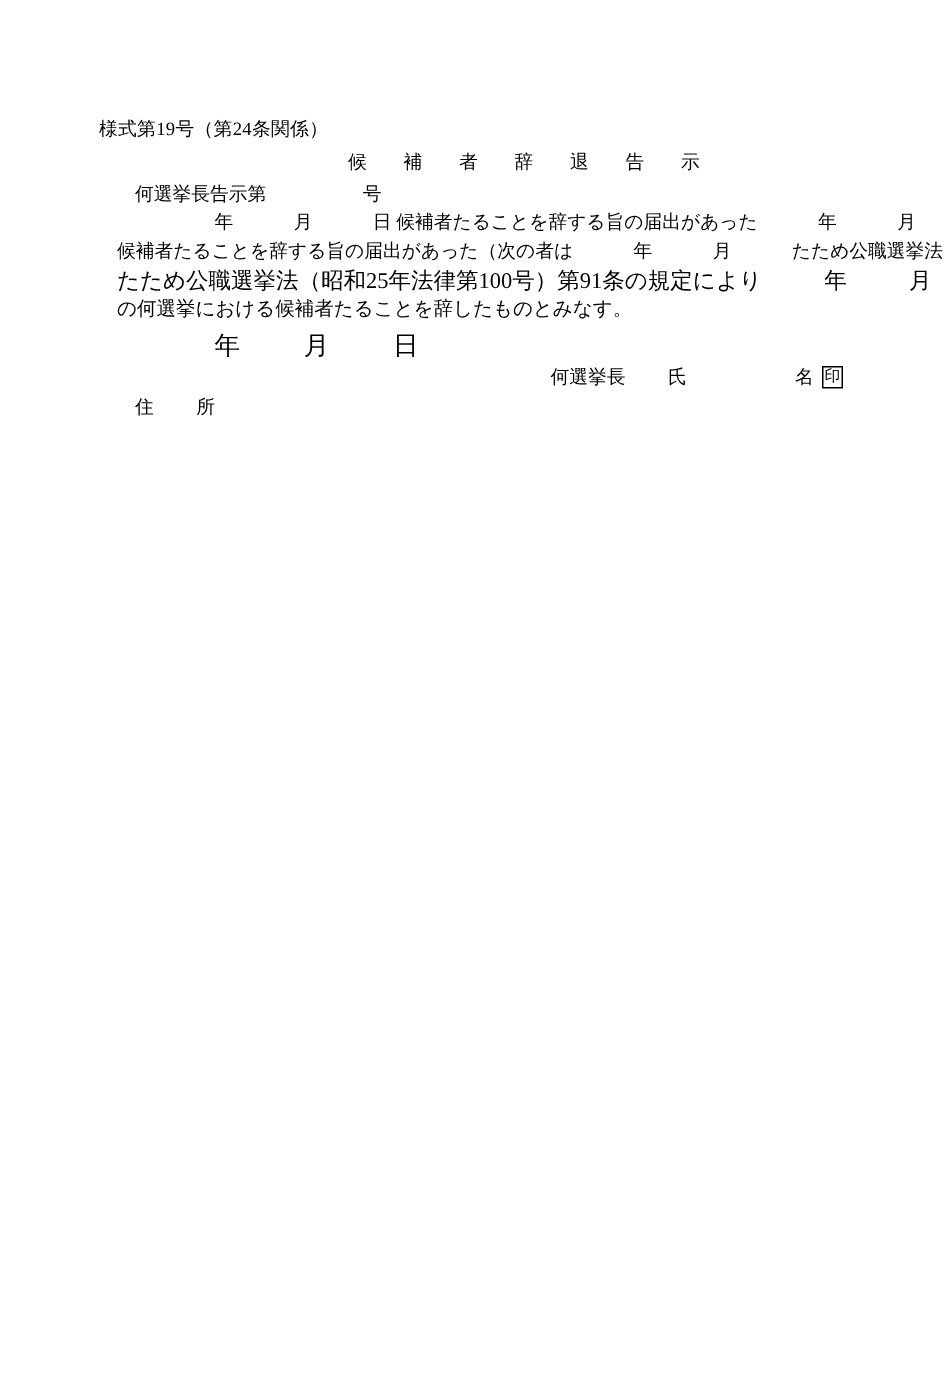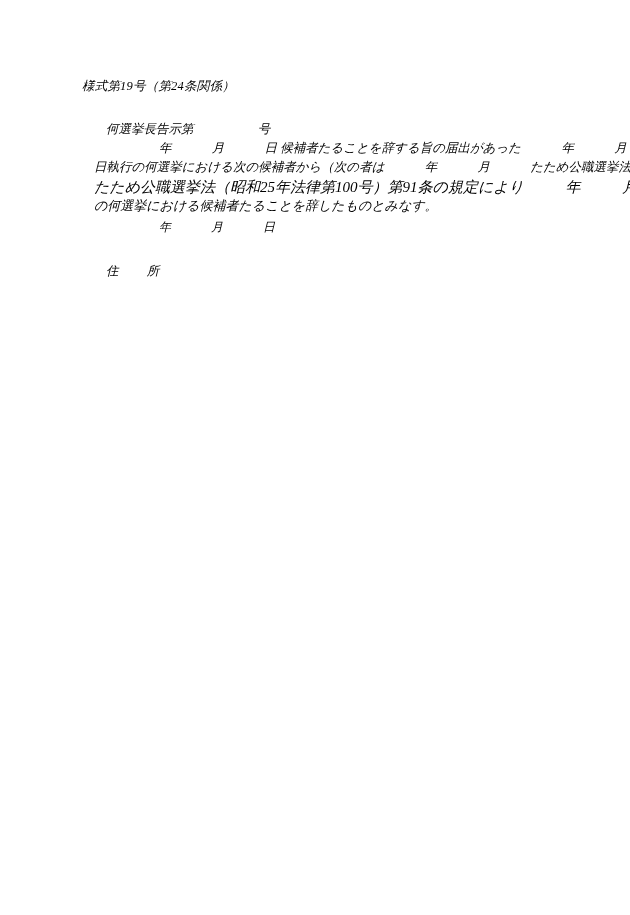--- a/index.html
+++ b/index.html
@@ -10,25 +10,24 @@
   body {
     width: 630px;
     height: 915px;
     position: relative;
     font-family: "Liberation Serif", "DejaVu Serif", serif;
     color: #000000;
     overflow: hidden;
   }
   .page {
     position: absolute;
-    left: 16px;
+    left: 0;
     top: 0;
     width: 560px;
     height: 915px;
-    font-style: italic;
   }
   .form-no {
     position: absolute;
     left: 66px;
     top: 78px;
     font-size: 12.5px;
     letter-spacing: 0.2px;
     white-space: nowrap;
   }
   .doc-title {
@@ -73,21 +72,21 @@
     position: absolute;
     left: 78px;
     top: 197px;
     font-size: 13px;
     white-space: nowrap;
   }
   .date-line-2 {
     position: absolute;
     left: 143px;
     top: 219px;
-    font-size: 12px;
+    font-size: 17px;
     white-space: nowrap;
   }
   .signature-line {
     position: absolute;
     left: 367px;
     top: 243px;
     font-size: 12.5px;
     white-space: nowrap;
   }
   .seal-box {
@@ -118,20 +117,23 @@
   .gap-xl { display: inline-block; width: 66px; }
   .gap-xxl { display: inline-block; width: 96px; }
 </style>
 </head>
 <body>
 
 <div class="page">
 
   <div class="form-no">様式第19号（第24条関係）</div>
 
+  <div class="doc-title">
+    <span style="letter-spacing: 6px;">候　補　者　辞　退　告　示</span>
+  </div>
 
   <div class="notice-no">
     <span>何選挙長告示第</span>
     <span class="blank-wide"></span>
     <span>号</span>
   </div>
 
   <div class="date-line-1">
     <span>年</span>
     <span class="blank-mid"></span>
@@ -141,21 +143,21 @@
     <span>候補者たることを辞する旨の届出があった</span>
     <span class="blank-mid"></span>
     <span>年</span>
     <span class="blank-mid"></span>
     <span>月</span>
     <span class="blank-mid"></span>
     
   </div>
 
   <div class="body-l2">
-    <span>日執行の何選挙における次の候補者から（次の者は</span>
+    <span>候補者たることを辞する旨の届出があった（次の者は</span>
     <span class="blank-mid"></span>
     <span>年</span>
     <span class="blank-mid"></span>
     <span>月</span>
     <span class="blank-mid"></span>
     <span>たため公職選挙法</span>
   </div>
 
   <div class="body-l3">
     <span>たため公職選挙法（昭和25年法律第100号）第91条の規定により</span>
@@ -170,20 +172,28 @@
   <div class="body-l4">の何選挙における候補者たることを辞したものとみなす。</div>
 
   <div class="date-line-2">
     <span>年</span>
     <span class="blank-mid"></span>
     <span>月</span>
     <span class="blank-mid"></span>
     <span>日</span>
   </div>
 
+  <div class="signature-line">
+    <span>何選挙長</span>
+    <span class="gap-m"></span>
+    <span>氏</span>
+    <span class="gap-xl"></span>
+    <span>名</span>
+    <span class="seal-box">印</span>
+  </div>
 
   <div class="addr-line">
     <span>住</span>
     <span class="gap-m"></span>
     <span>所</span>
   </div>
 
 
 </div>
 

